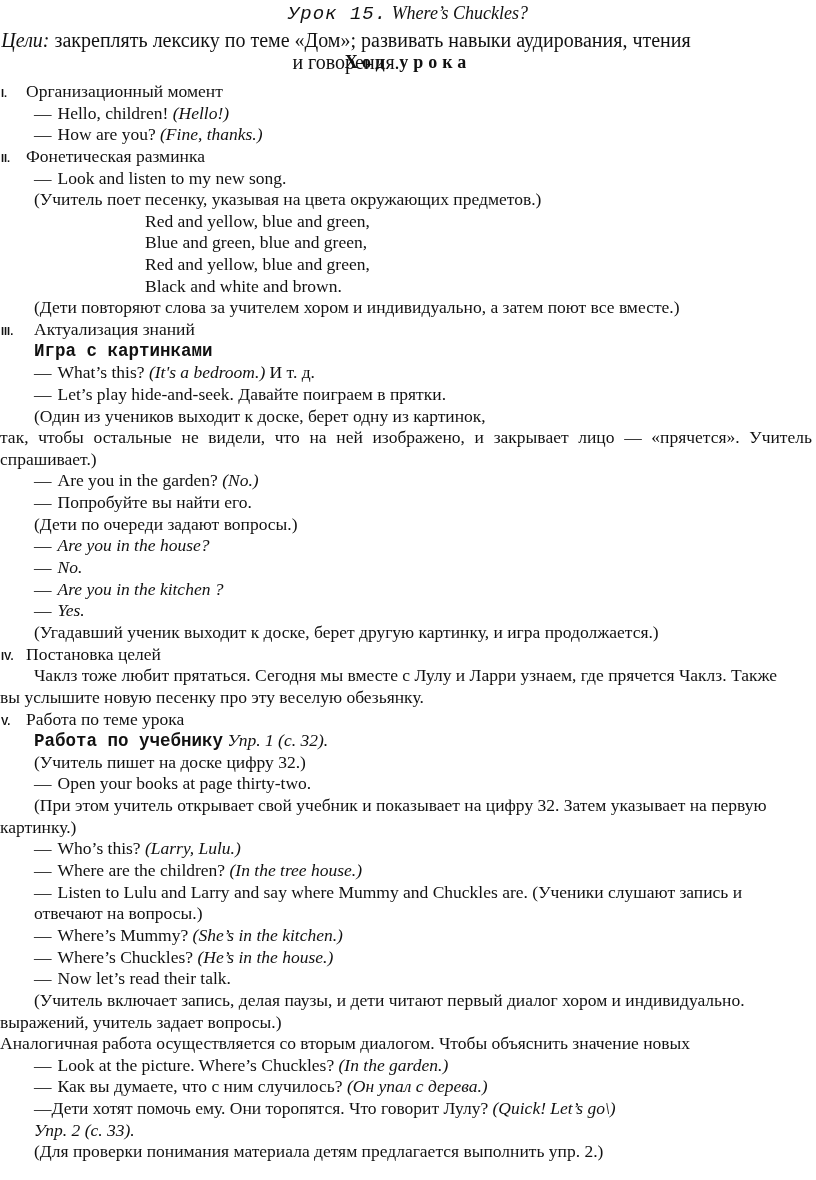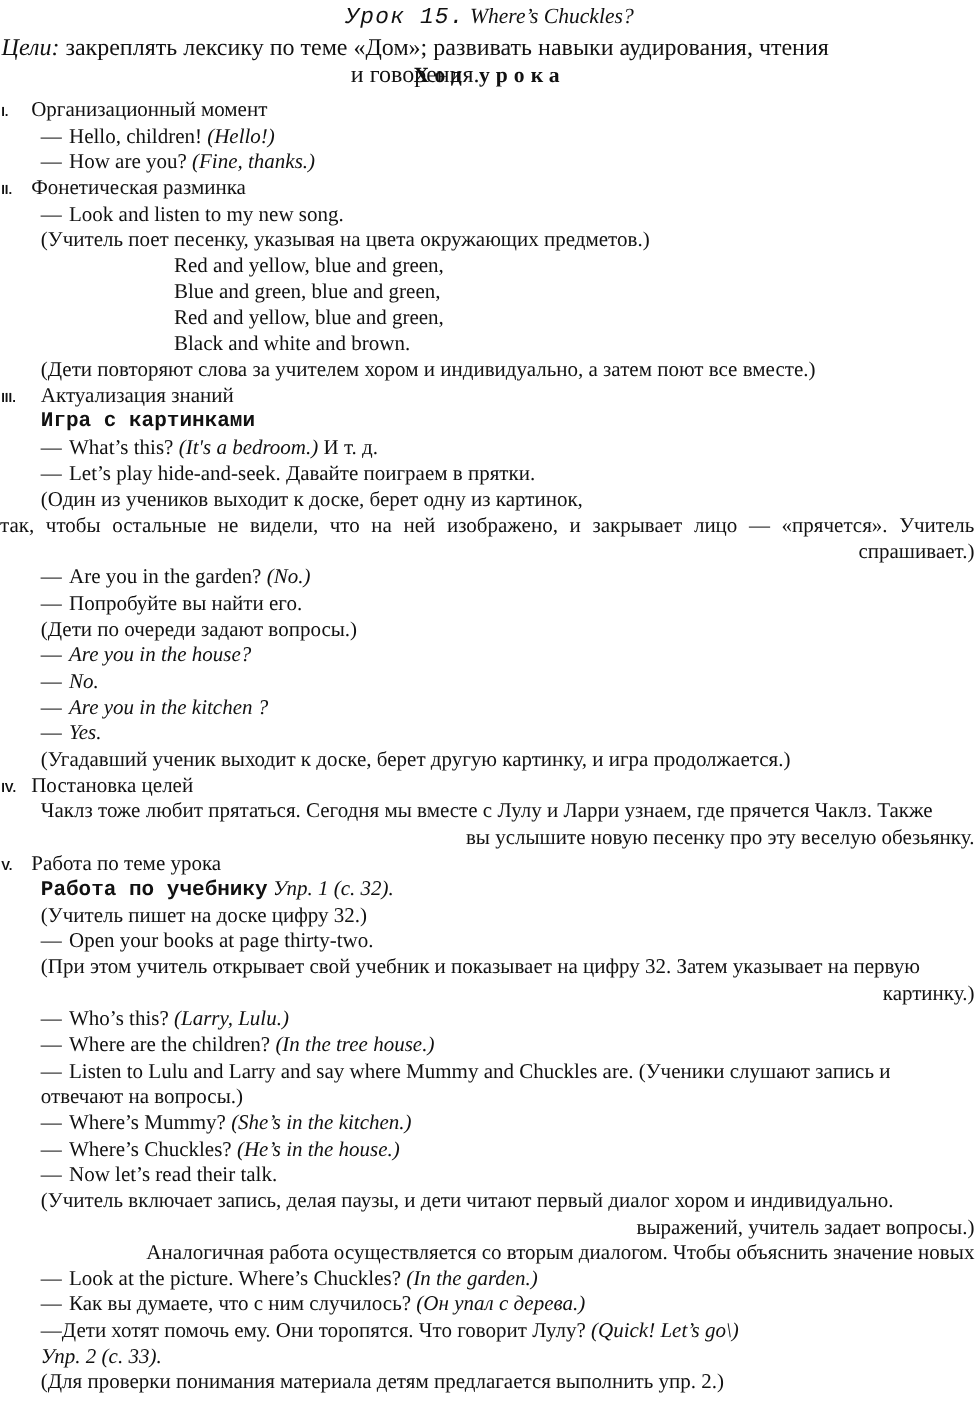--- a/index.html
+++ b/index.html
@@ -28,21 +28,21 @@
   .body { position: absolute; top: 81px; left: 0; width: 812px; }
   .line { position: relative; white-space: nowrap; height: 21.65px; }
   .sec { padding-left: 0; }
   .sec .num {
     display: inline-block; width: 25px; padding-left: 1px;
     font-family: "Liberation Sans", "DejaVu Sans", sans-serif; font-weight: bold; font-size: 11px;
   }
   .sec.wide .num { width: 33px; }
   .ind { padding-left: 34px; }
   .song { padding-left: 145px; }
-  .flush { padding-left: 0; text-align: right; }
+  .flush { padding-left: 0; }
   .justify { white-space: normal; text-align: justify; text-align-last: justify; height: auto; }
   .para-first { padding-left: 34px; }
   i, .it { font-style: italic; }
   b, .bold { font-weight: bold; font-family: Liberation Mono, monospace; }
   .dash { margin-right: 6px; }
 </style>
 </head>
 <body>
 
 <div class="page">

